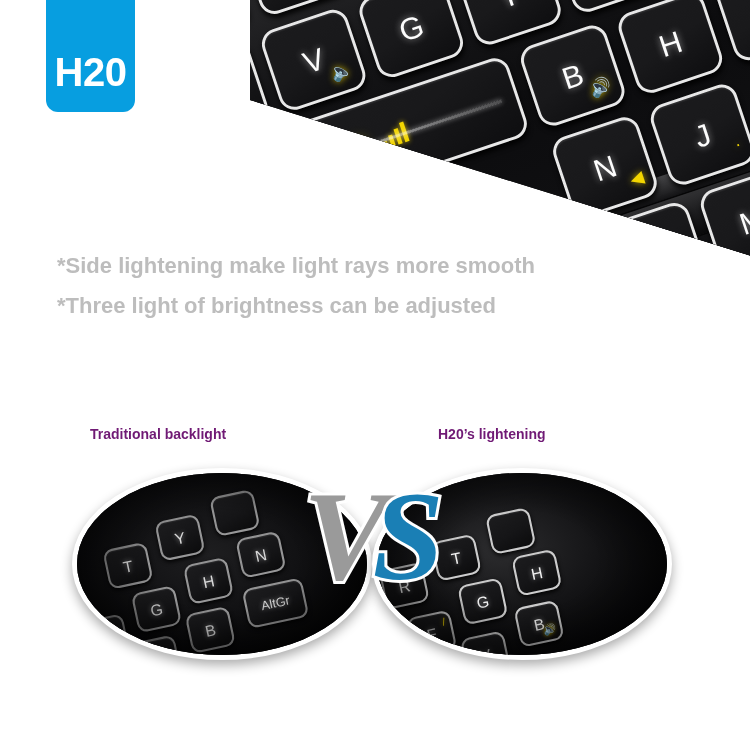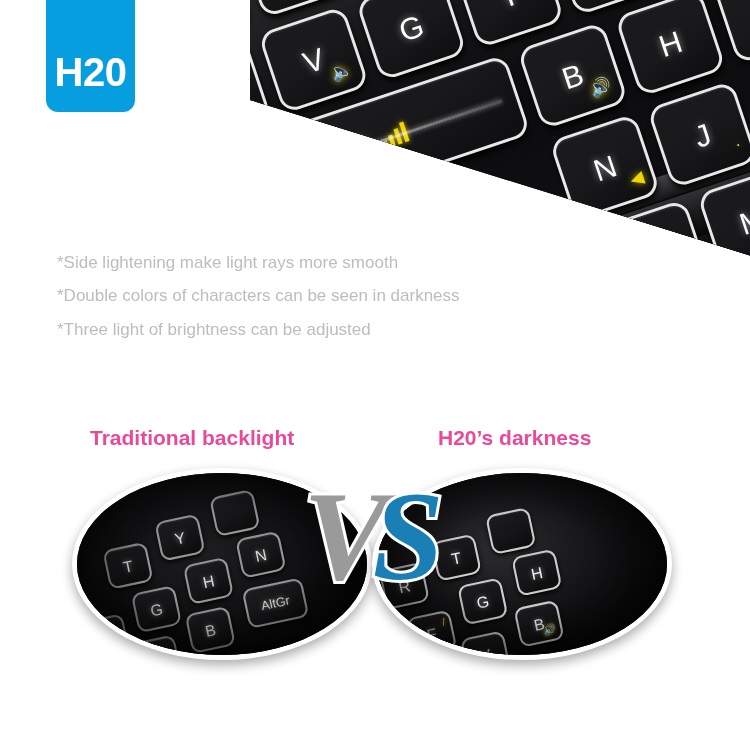--- a/index.html
+++ b/index.html
@@ -164,34 +164,34 @@
     z-index: 5;
   }
   .bullets {
     position: absolute;
     left: 57px;
     top: 252px;
     z-index: 5;
   }
   .bullets p {
     margin: 0 0 12px 0;
-    font-size: 17px;
-    font-weight: normal;
+    font-size: 22px;
+    font-weight: bold;
     color: #bdbdbd;
     letter-spacing: 0;
     line-height: 1.26;
   }
 
   
   .cmp-label {
     position: absolute;
     top: 426px;
-    font-size: 21px;
+    font-size: 14px;
     font-weight: bold;
-    color: #ec4899;
+    color: #701a75;
     white-space: nowrap;
   }
   .cmp-label.left  { left: 90px; }
   .cmp-label.right { left: 438px; }
 
   .oval {
     position: absolute;
     top: 468px;
     width: 300px;
     height: 192px;
@@ -386,26 +386,25 @@
     </div>
   </div>
 
   <div class="badge">
     <span>H20</span>
   </div>
 
 
   <div class="bullets">
     <p>*Side lightening make light rays more smooth</p>
-    <p>*Double colors of characters can be seen in darkness</p>
     <p>*Three light of brightness can be adjusted</p>
   </div>
 
   <div class="cmp-label left">Traditional backlight</div>
-  <div class="cmp-label right">H20’s darkness</div>
+  <div class="cmp-label right">H20’s lightening</div>
 
   <div class="oval left">
     <div class="oval-bg"></div>
     <div class="oval-photo">
       <div class="okey" style="left:152px;top:128px">T</div>
       <div class="okey" style="left:206px;top:112px">Y</div>
       <div class="okey" style="left:262px;top:100px"></div>
       <div class="okey" style="left:170px;top:174px">G</div>
       <div class="okey" style="left:224px;top:158px">H</div>
       <div class="okey" style="left:278px;top:144px">N</div>

